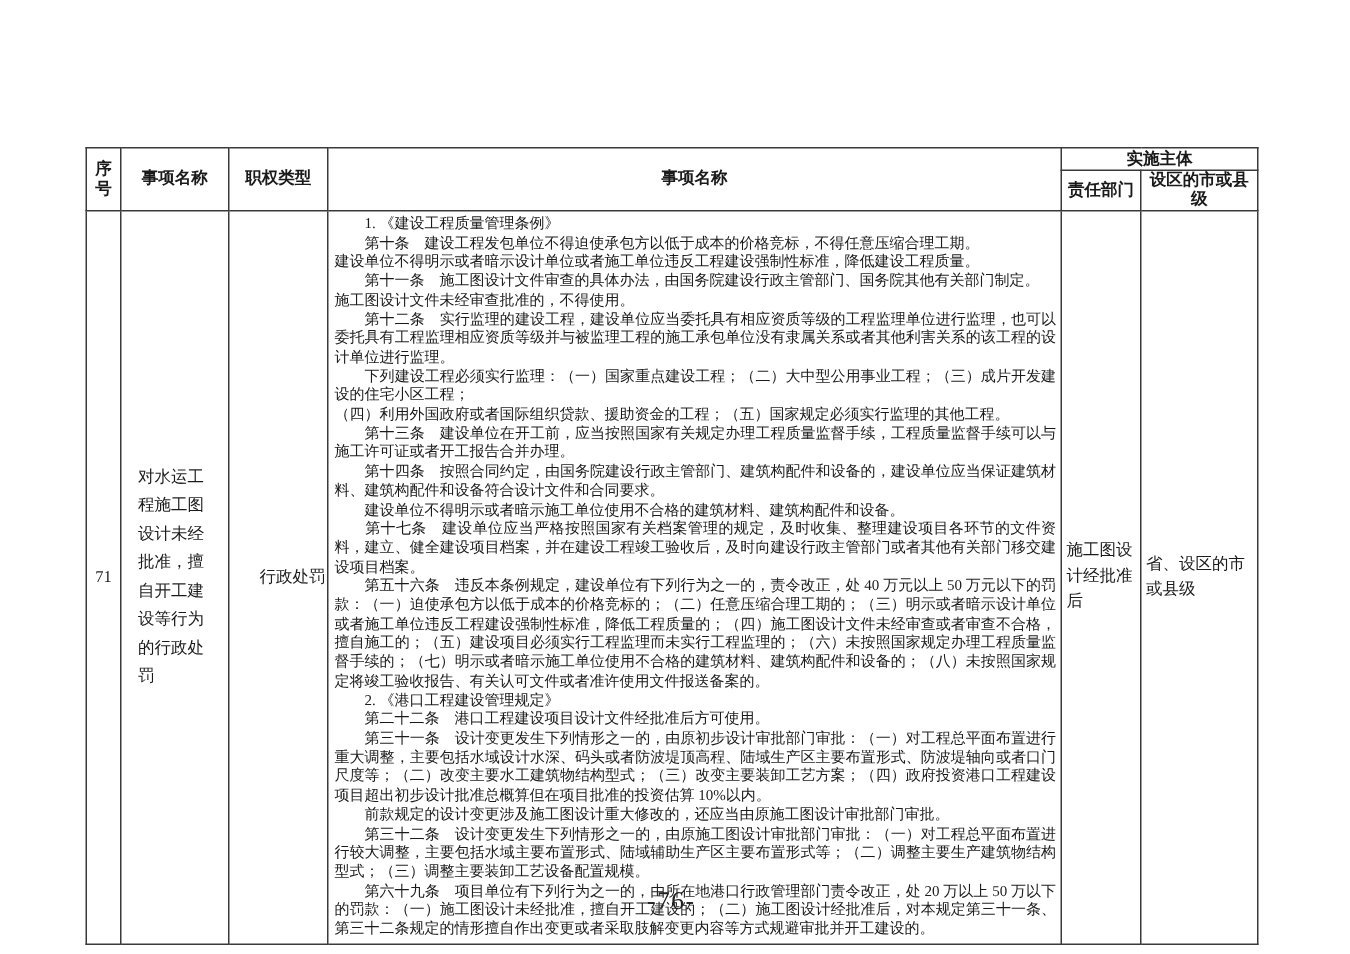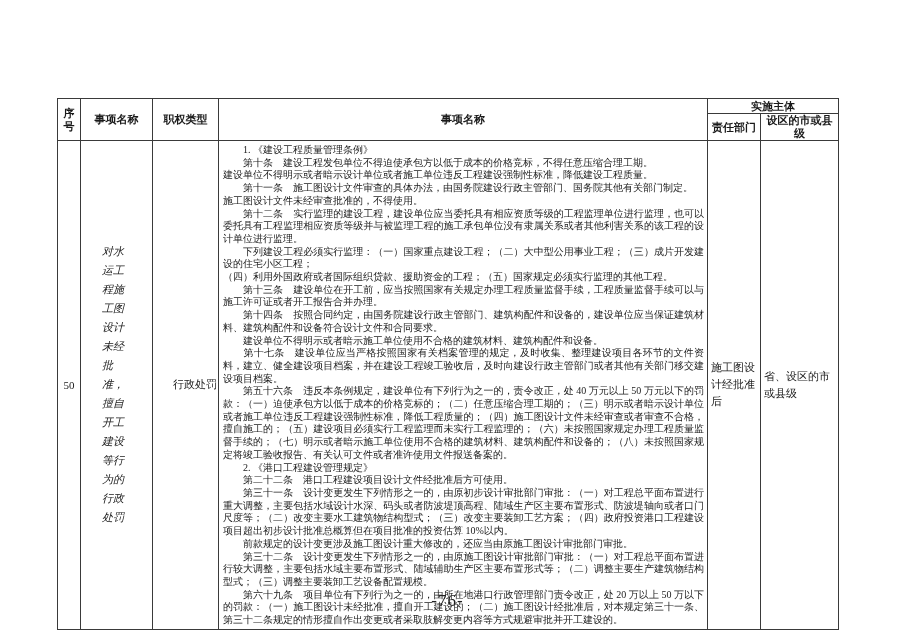--- a/index.html
+++ b/index.html
@@ -26,21 +26,21 @@
     line-height: 13px; padding: 0 1px; vertical-align: middle;
     word-break: break-all;
   }
   tbody tr { height: 482px; }
   .td-no {
     text-align: center; vertical-align: middle;
     font-size: 11px;
   }
   .td-item {
     vertical-align: middle; font-size: 11px; line-height: 19px;
-    padding: 2px 21px; word-break: break-all; font-style: italic;
+    padding: 2px 11px; word-break: break-all;
   }
   .td-type { text-align: right; vertical-align: middle; font-size: 11px; font-family: Liberation Mono, monospace; }
   .td-basis { vertical-align: top; padding: 3px 3px 2px 4px; overflow: hidden; }
   .para {
     font-size: 10px; line-height: 12.7px;
     text-align: justify; white-space: pre-wrap; word-break: break-all;
   }
   .td-dept, .td-level {
     vertical-align: middle; font-size: 11px; line-height: 17px;
     padding: 2px 3px; word-break: break-all;
@@ -70,21 +70,21 @@
       <th rowspan="2">事项名称</th>
       <th colspan="2">实施主体</th>
     </tr>
     <tr>
       <th>责任部门</th>
       <th>设区的市或县级</th>
     </tr>
   </thead>
   <tbody>
     <tr>
-      <td class="td-no">50</td>
+      <td class="td-no">71</td>
       <td class="td-item">对水运工程施工图设计未经批准，擅自开工建设等行为的行政处罚</td>
       <td class="td-type">行政处罚</td>
       <td class="td-basis">
         <div>
             <div class="para">　　1. 《建设工程质量管理条例》</div>
             <div class="para">　　第十条　建设工程发包单位不得迫使承包方以低于成本的价格竞标，不得任意压缩合理工期。</div>
             <div class="para">建设单位不得明示或者暗示设计单位或者施工单位违反工程建设强制性标准，降低建设工程质量。</div>
             <div class="para">　　第十一条　施工图设计文件审查的具体办法，由国务院建设行政主管部门、国务院其他有关部门制定。</div>
             <div class="para">施工图设计文件未经审查批准的，不得使用。</div>
             <div class="para">　　第十二条　实行监理的建设工程，建设单位应当委托具有相应资质等级的工程监理单位进行监理，也可以委托具有工程监理相应资质等级并与被监理工程的施工承包单位没有隶属关系或者其他利害关系的该工程的设计单位进行监理。</div>

